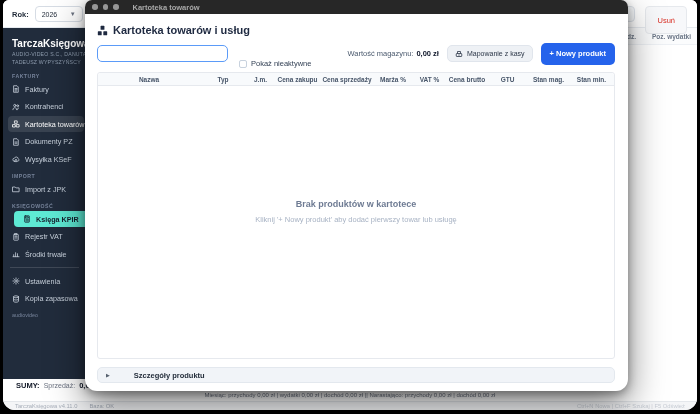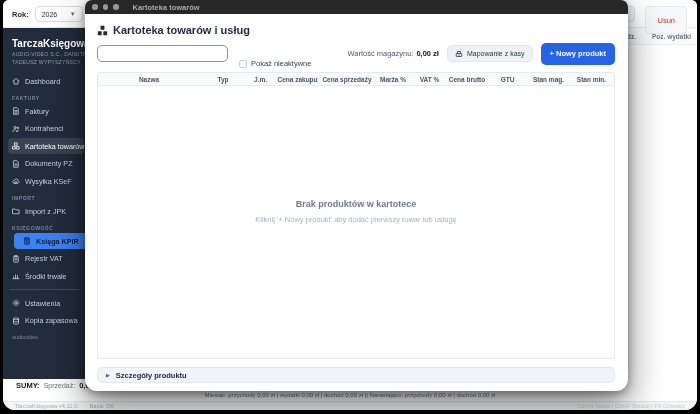--- a/index.html
+++ b/index.html
@@ -29,21 +29,21 @@
 
   
   .sidebar { position:absolute; top:28px; left:0; width:83px; bottom:31px; background:#212c3c; overflow:hidden; z-index:2; }
   .brand { margin:10px 0 2px 9px; font-size:10px; font-weight:bold; color:#fff; white-space:nowrap; }
   .company { margin-left:9px; font-size:5.2px; color:#8e9cae; line-height:1.45; white-space:nowrap; letter-spacing:.2px; }
   .nav { margin-top:7px; }
   .nav-item { display:flex; align-items:center; gap:5px; height:16px; margin:1.5px 0 1.5px 5px; padding-left:4px;
               border-radius:4px; font-size:7.2px; color:#c6cfda; white-space:nowrap; cursor:pointer; }
   .nav-item .ic { display:flex; align-items:center; flex:0 0 auto; }
   .nav-item.active { background:rgba(255,255,255,.11); color:#fff; margin-right:2px; }
-  .nav-item.selected { background:#3b82f6; color:#17202e; font-weight:bold; margin-left:11px; margin-right:0;
+  .nav-item.selected { background:#5eead4; color:#17202e; font-weight:bold; margin-left:11px; margin-right:0;
                        border-radius:4px 0 0 4px; padding-left:9px; }
   .nav-section { margin:6px 0 2px 9px; font-size:5.2px; letter-spacing:.5px; color:#76839a; font-weight:bold; }
   .nav-divider { height:1px; background:rgba(255,255,255,.14); margin:5px 7px; }
   .sidebar-footer { margin:5px 0 0 9px; font-size:5.4px; color:#76839a; }
 
   
   .bottom-bars { position:absolute; left:0; right:0; bottom:0; height:31px; z-index:2; }
   .sumy-row { height:13px; background:#fff; display:flex; align-items:center; padding-left:13px; gap:4px; }
   .sumy-label { font-size:7.5px; font-weight:bold; color:#111827; }
   .sumy-k { font-size:7px; color:#6b7280; }
@@ -78,21 +78,21 @@
   .btn-new { margin-left:8px; height:22px; background:#2563eb; border:none; border-radius:5px; color:#fff;
              font-size:7.5px; font-weight:bold; display:flex; align-items:center; padding:0 9px; cursor:pointer; }
   .ptable { margin-top:9px; flex:1; border:1px solid #e6e9ee; border-radius:3px; display:flex; flex-direction:column; min-height:0; background:#fff; }
   .thead { display:flex; background:#f8fafc; border-bottom:1px solid #e6e9ee; height:13px; align-items:center; flex:0 0 13px; border-radius:3px 3px 0 0; }
   .th { font-size:6.5px; font-weight:bold; color:#475569; text-align:center; cursor:pointer; }
   .tbody { flex:1; position:relative; }
   .empty { position:absolute; left:0; right:0; top:46%; transform:translateY(-50%); text-align:center; }
   .empty-title { font-size:9px; font-weight:bold; color:#6e7b93; margin-bottom:6px; }
   .empty-sub { font-size:7.5px; color:#a8b3c4; }
   .details-bar { margin-top:8px; flex:0 0 16px; height:16px; background:#f1f4f8; border:1px solid #e3e8ee; border-radius:5px;
-                 display:flex; align-items:center; gap:6px; padding:0 8px; cursor:pointer; }
+                 display:flex; align-items:center; gap:24px; padding:0 8px; cursor:pointer; }
   .details-tri { font-size:5px; color:#57616f; }
   .details-label { font-size:7.5px; font-weight:bold; color:#1f2937; }
   svg { display:block; }
 </style>
 </head>
 <body>
 
 <div class="stage">
 
   <div class="main-window">
@@ -114,28 +114,20 @@
     <div class="content-band">
       <span class="col-h">Wynagrodz.</span>
       <span class="col-h">Poz. wydatki</span>
     </div>
 
     <div class="sidebar">
       <div class="brand">TarczaKsięgowa</div>
       <div class="company">AUDIO-VIDEO S.C., DANUTA</div>
       <div class="company">TADEUSZ WYPYSZYŃSCY</div>
       <div class="nav">
-          <div class="nav-item">
-            <span class="ic">
-              <svg width="8" height="8" viewBox="0 0 16 16" fill="none" stroke="currentColor" stroke-width="1.6" stroke-linecap="round" stroke-linejoin="round">
-                <path d="M2 8.2 8 2.6l6 5.6M4 7.4V14h8V7.4"></path>
-              </svg>
-            </span>
-            <span>Dashboard</span>
-          </div>
           <div class="nav-section">FAKTURY</div>
           <div class="nav-item">
             <span class="ic">
               <svg width="8" height="8" viewBox="0 0 16 16" fill="none" stroke="currentColor" stroke-width="1.6" stroke-linecap="round" stroke-linejoin="round">
                 <path d="M4 1.5h6L12.5 4v10.5H4z"></path>
                 <path d="M6 7h4M6 9.5h4M6 12h3"></path>
               </svg>
             </span>
             <span>Faktury</span>
           </div>

